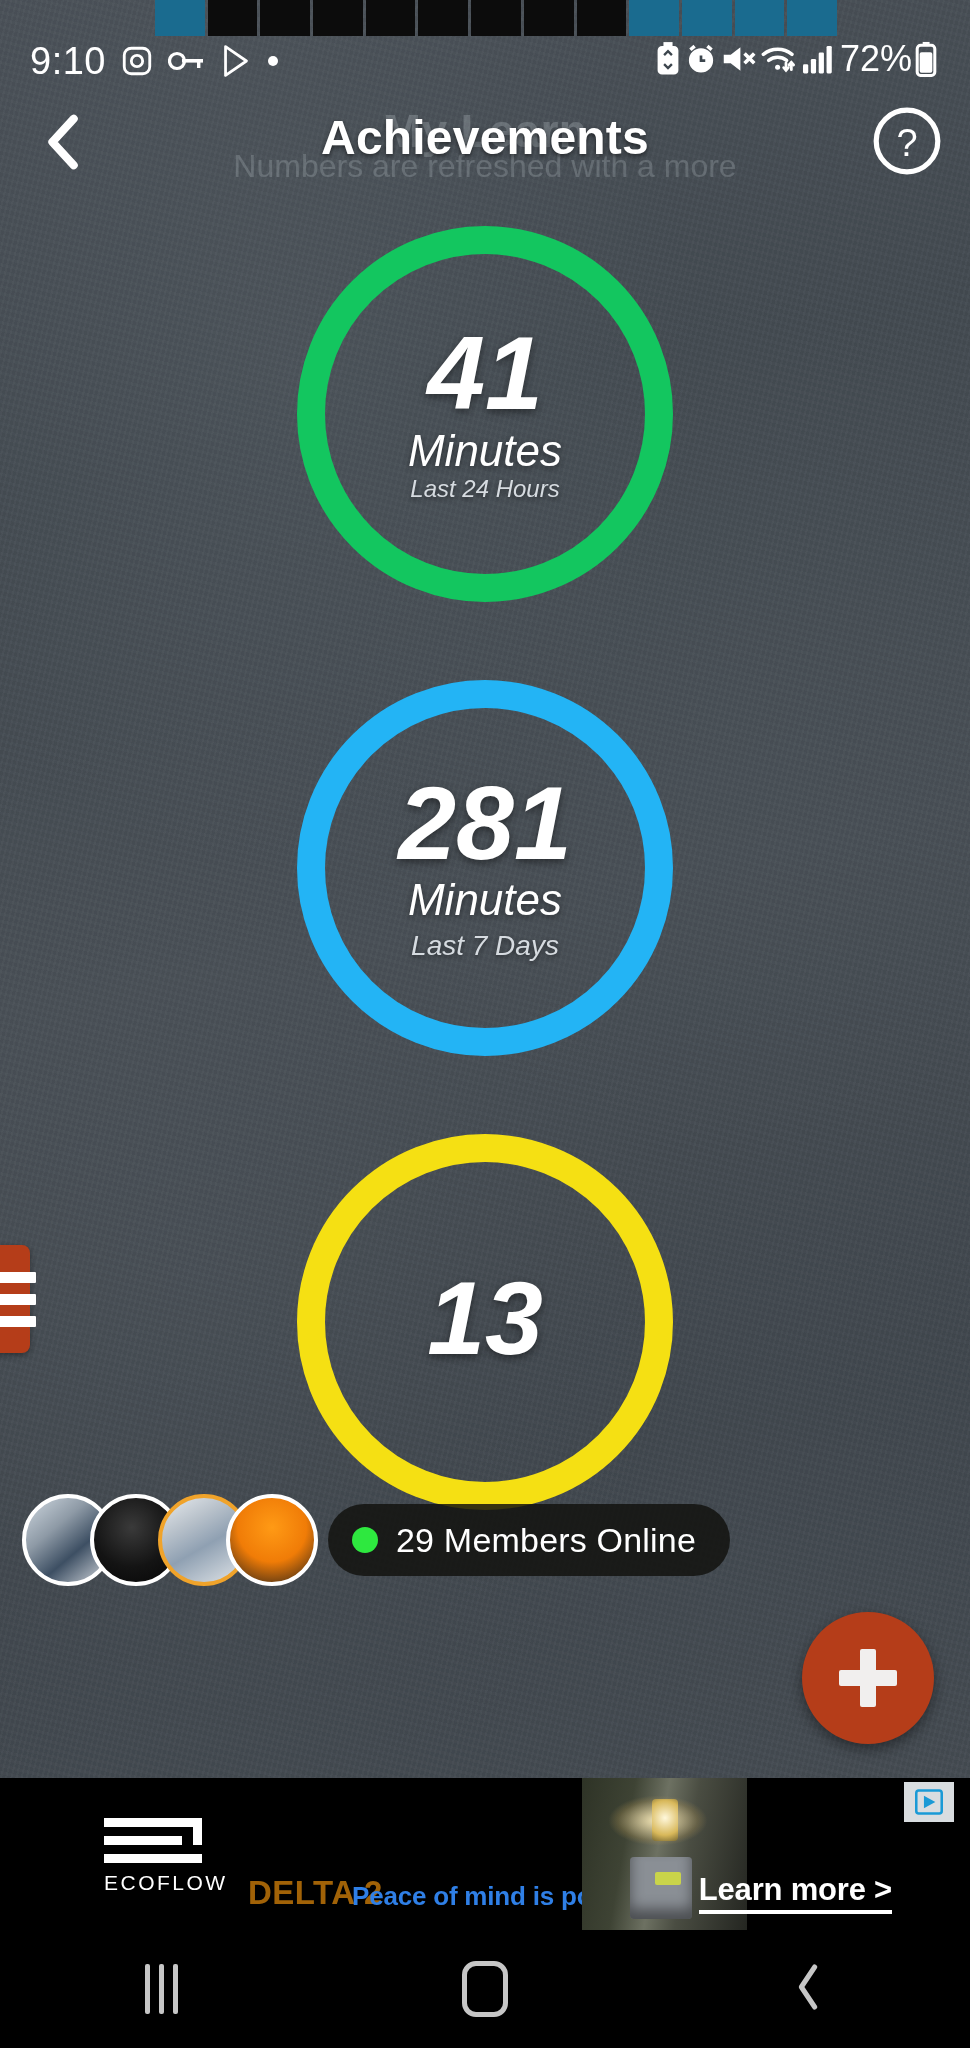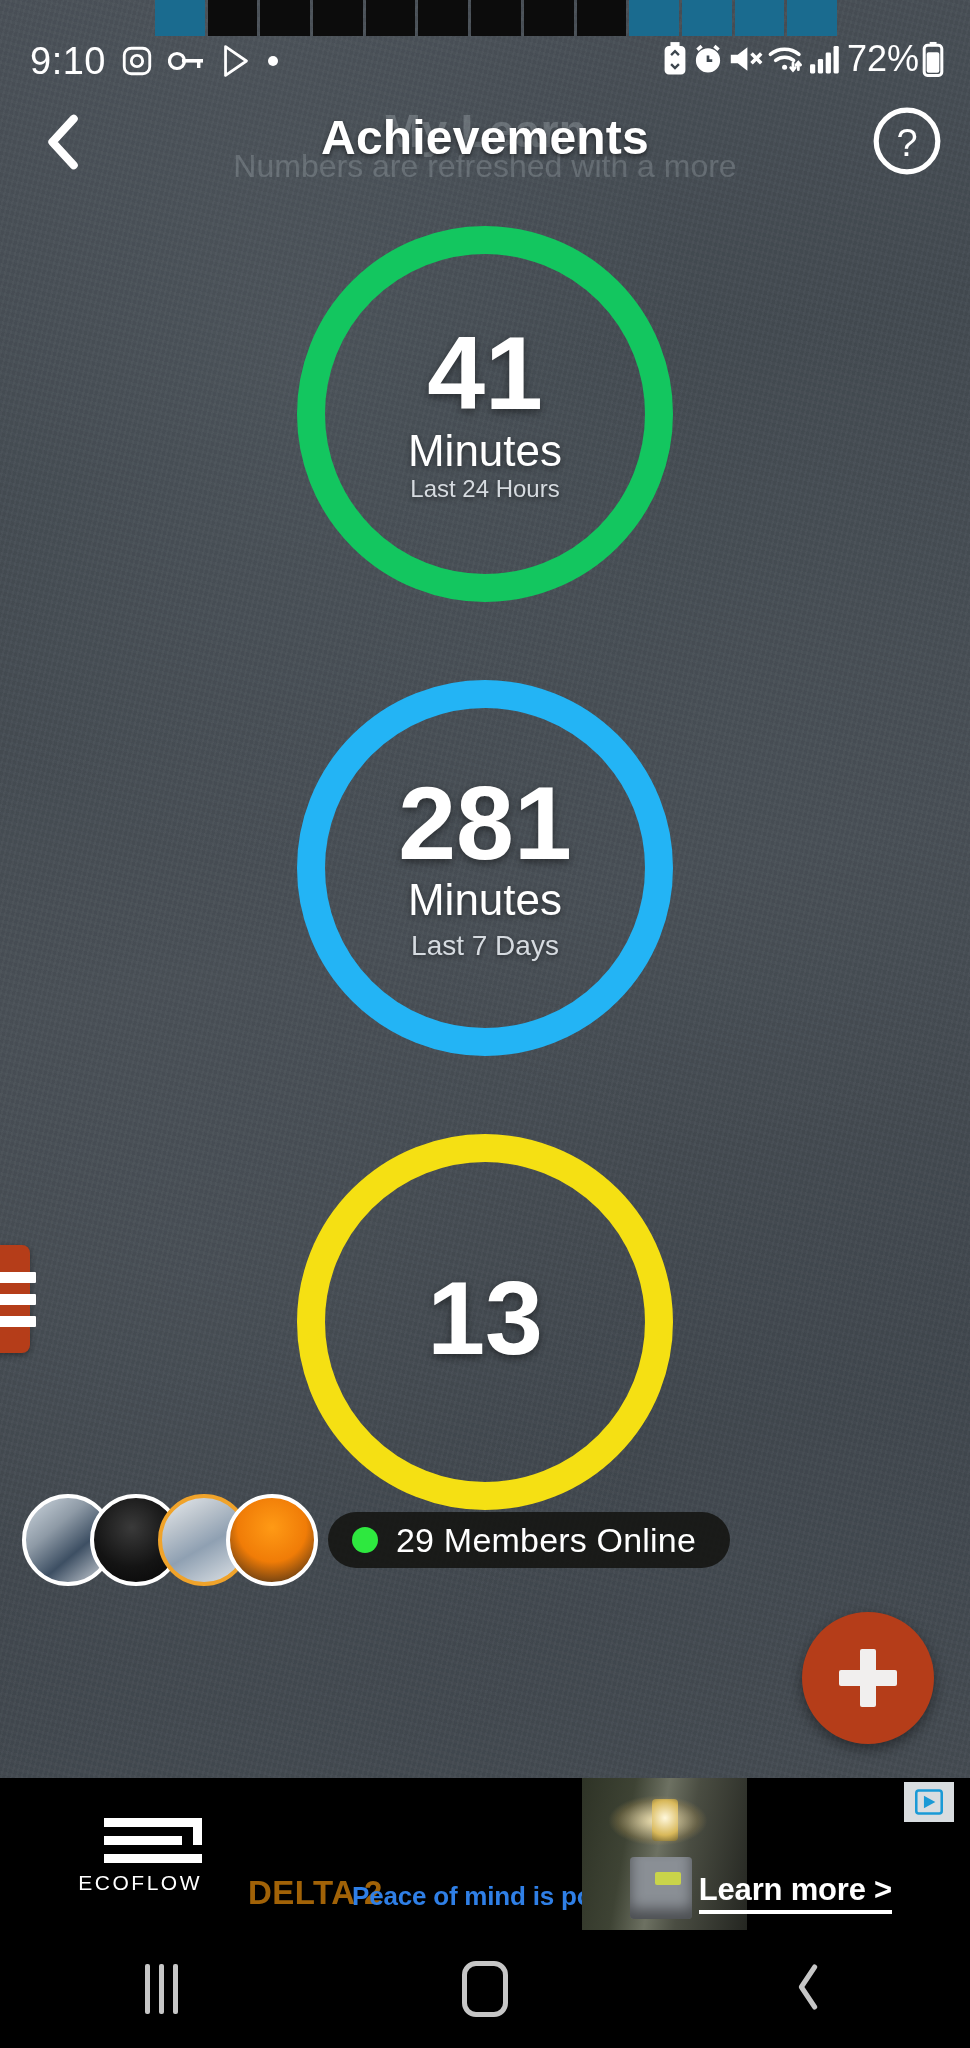--- a/index.html
+++ b/index.html
@@ -44,21 +44,21 @@
   #blockstrip {
     position:absolute; top:0; left:0; width:970px; height:36px;
     display:flex; z-index:40;
   }
   #blockstrip .blk { height:100%; }
 
   
   #statusbar {
     position:absolute; top:0; left:0; width:970px; height:88px;
     display:flex; align-items:flex-end; z-index:50;
-    padding:0 26px 8px 30px;
+    padding:0 33px 8px 30px;
     color:#fff;
   }
   #sb-left { display:flex; align-items:center; gap:14px; }
   #sb-right { margin-left:auto; display:flex; align-items:center; gap:3px; }
   .sb-time { font-size:38px; font-weight:400; letter-spacing:.5px; line-height:1; }
   .sb-ico { display:inline-flex; align-items:center; justify-content:center; }
   .sb-batt { font-size:36px; font-weight:400; letter-spacing:0; }
 
   
   #appbar {
@@ -96,21 +96,21 @@
     font-size:48px; font-weight:700; color:#ffffff;
     text-shadow:0 2px 5px rgba(0,0,0,.55);
     white-space:nowrap; letter-spacing:.2px;
   }
 
   
   .ring {
     position:absolute; left:50%; transform:translateX(-50%);
     border-radius:50%;
     display:flex; flex-direction:column;
-    align-items:center; justify-content:center;
+    align-items:center; justify-content:center;font-style:italic;
   }
   .ring .big {
     font-weight:700; color:#fff; line-height:.95;
     text-shadow:0 3px 8px rgba(0,0,0,.45);
   }
   .ring .unit {
     font-weight:400; color:#fff; line-height:1.1;
     text-shadow:0 2px 6px rgba(0,0,0,.45);
   }
   .ring .period {
@@ -151,21 +151,21 @@
     width:92px; height:92px; border-radius:50%;
     border:4px solid #ffffff;
     margin-right:-24px;
     background:#3a3f45;
     position:relative; overflow:hidden;
     flex:0 0 auto;
   }
   .avatar.ringed { border-color:#f0a32a; }
   #members-pill {
     margin-left:34px;
-    height:56px;
+    height:72px;
     background:rgba(18,18,14,.84);
     border-radius:36px;
     display:flex; align-items:center;
     padding:0 34px 0 24px;
     white-space:nowrap;
   }
   #online-dot {
     width:26px; height:26px; border-radius:50%;
     background:#2ee83f; margin-right:18px; flex:0 0 auto;
   }
@@ -202,21 +202,21 @@
   
   #ad {
     position:absolute; left:0; top:1778px;
     width:970px; height:152px;
     background:#000; z-index:60;
     overflow:hidden;
   }
   #ad-inner { position:relative; width:100%; height:100%; }
   #ef-logo {
     position:absolute; left:104px; top:40px;
-    width:98px; display:flex; flex-direction:column; align-items:flex-end;
+    width:98px; display:flex; flex-direction:column; align-items:flex-start;
   }
   #ef-mark { width:98px; height:46px; position:relative; }
   #ef-mark i {
     position:absolute; left:0; height:9px; background:#fff; display:block;
   }
   #ef-mark i:nth-child(1){ top:0;   width:98px; }
   #ef-mark i:nth-child(2){ top:18px; width:78px; }
   #ef-mark i:nth-child(3){ top:36px; width:98px; }
   #ef-mark b {
     position:absolute; right:0; top:0; width:9px; height:27px; background:#fff; display:block;

